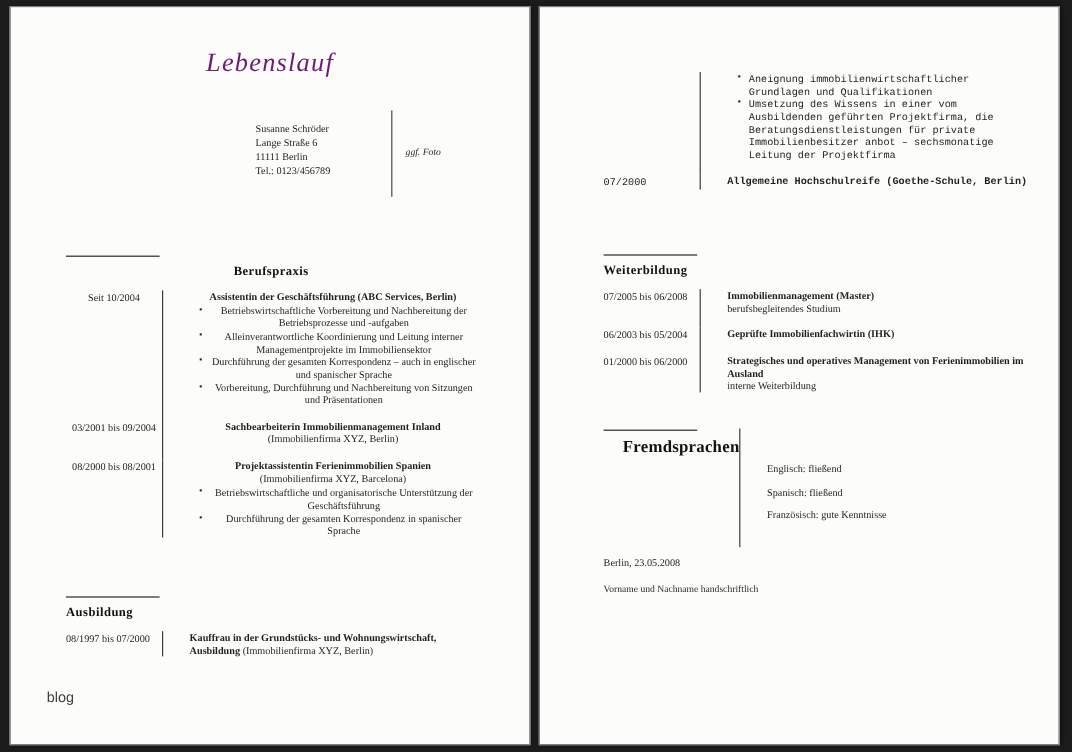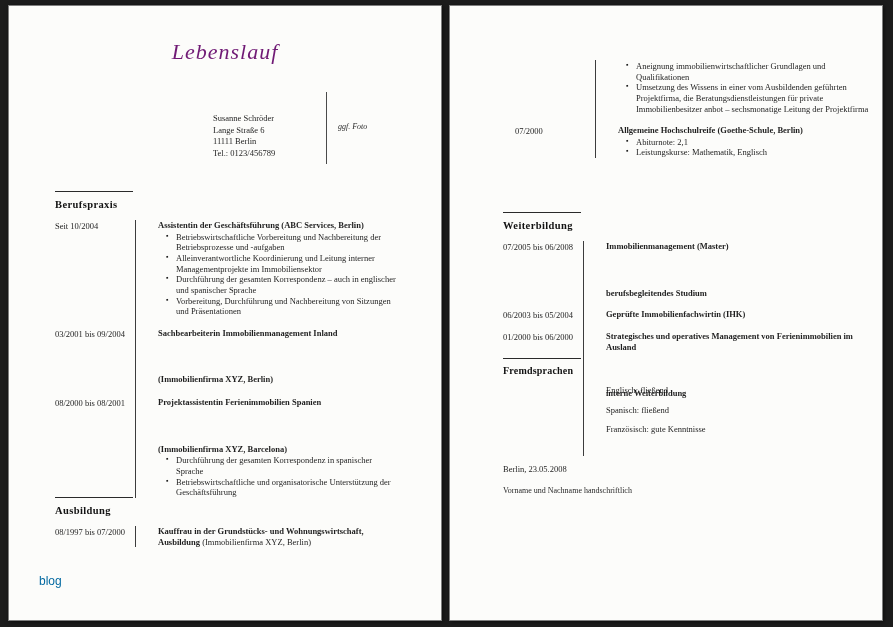--- a/index.html
+++ b/index.html
@@ -19,56 +19,56 @@
     color: #1f1f1f;
     font-size: 8.5px; line-height: 1.25;
     box-shadow: 1px 1px 4px rgba(0,0,0,0.55);
   }
   .doc-title {
     position: absolute; top: 32px; left: 0; width: 100%;
     text-align: center;
     font-size: 22px; font-weight: normal; font-style: italic;
     letter-spacing: 1px; color: #701a75;
   }
-  .contact-block { position: absolute; top: 107px; left: 204px; width: 112px; }
+  .contact-block { position: absolute; top: 96px; left: 204px; width: 112px; }
   .contact-block div { margin-bottom: 1px; }
   .contact-divider { position: absolute; top: 86px; left: 317px; width: 1px; height: 72px; background: #4a4a4a; }
   .photo-note { position: absolute; top: 116px; left: 329px; font-style: italic; font-size: 8px; color: #2a2a2a; }
 
   .section { position: absolute; }
   .sec-rule { width: 78px; height: 1px; background: #2a2a2a; margin-bottom: 6px; }
   .sec-heading { font-weight: bold; font-size: 10.5px; letter-spacing: 0.4px; color: #121212; }
   .entries { margin-top: 9px; }
   .entry { display: flex; }
   .e-date { flex: 0 0 80px; padding-top: 1px; }
   .e-body { border-left: 1px solid #3c3c3c; padding-left: 22px; flex: 1; min-width: 0; }
   .pad-b { padding-bottom: 11px; }
   .e-title { font-weight: bold; }
-  .e-sub { font-weight: bold; margin-top: 36px; }
+  .e-sub { font-weight: normal; }
   .e-title-inline { display: inline; font-weight: bold; }
   .e-sub-inline { display: inline; font-weight: normal; }
   ul.blist { margin: 1px 0 0 0; padding-left: 18px; list-style: none; }
   ul.blist li { position: relative; }
   ul.blist li::before { content: "▪"; position: absolute; left: -10px; top: 0; font-size: 7px; }
 
-  .p1-beruf { top: 185px; left: 46px; width: 342px; }
+  .p1-beruf { top: 207px; left: 46px; width: 342px; text-align: center; }
   .p1-ausb  { top: 491px; left: 46px; width: 342px; }
-  .p2-top   { top: 54px;  left: 65px; width: 358px; }
+  .p2-top   { top: 54px;  left: 53px; width: 358px; font-family: Liberation Mono, monospace; }
   .p2-weiter{ top: 206px; left: 53px; width: 358px; }
   .p2-fremd { top: 351px; left: 53px; width: 358px; }
   .p2-footer{ position: absolute; top: 458px; left: 53px; }
   .lang-body { padding-top: 28px; padding-bottom: 12px; }
   .lang-item { margin-bottom: 9px; }
   .sig-note { font-size: 8px; margin-top: 11px; color: #2a2a2a; }
   .fremd-head-col { flex: 0 0 80px; }
-  .fremd-head-col .sec-heading { font-size: 10px; letter-spacing: 0.2px; }
+  .fremd-head-col .sec-heading { font-size: 14px; letter-spacing: 0.2px; margin-left: 16px; }
   .watermark {
     position: absolute; left: 30px; top: 568px;
     font-family: "Liberation Sans", sans-serif;
-    font-size: 12px; color: #0369a1;
+    font-size: 12px; color: #404040;
   }
 </style>
 </head>
 <body>
 
 <div>
   <div class="pages">
 
     <div class="page">
       <div class="doc-title">Lebenslauf</div>
@@ -109,22 +109,22 @@
               </ul>
             </div>
           </div>
 
           <div class="entry">
             <div class="e-date">08/2000 bis 08/2001</div>
             <div class="e-body">
               <div class="e-title">Projektassistentin Ferienimmobilien Spanien</div>
               <div class="e-sub">(Immobilienfirma XYZ, Barcelona)</div>
               <ul class="blist">
+                <li>Betriebswirtschaftliche und organisatorische Unterstützung der Geschäftsführung</li>
                 <li>Durchführung der gesamten Korrespondenz in spanischer Sprache</li>
-                <li>Betriebswirtschaftliche und organisatorische Unterstützung der Geschäftsführung</li>
               </ul>
             </div>
           </div>
 
         </div>
       </div>
 
       <div class="section p1-ausb">
         <div class="sec-rule"></div>
         <div class="sec-heading">Ausbildung</div>
@@ -150,24 +150,20 @@
             <ul class="blist">
               <li>Aneignung immobilienwirtschaftlicher Grundlagen und Qualifikationen</li>
               <li>Umsetzung des Wissens in einer vom Ausbildenden geführten Projektfirma, die Beratungsdienstleistungen für private Immobilienbesitzer anbot – sechsmonatige Leitung der Projektfirma</li>
             </ul>
           </div>
         </div>
         <div class="entry">
           <div class="e-date">07/2000</div>
           <div class="e-body">
             <div class="e-title">Allgemeine Hochschulreife (Goethe-Schule, Berlin)</div>
-            <ul class="blist">
-              <li>Abiturnote: 2,1</li>
-              <li>Leistungskurse: Mathematik, Englisch</li>
-            </ul>
           </div>
         </div>
       </div>
 
       <div class="section p2-weiter">
         <div class="sec-rule"></div>
         <div class="sec-heading">Weiterbildung</div>
         <div class="entries">
 
           <div class="entry">

